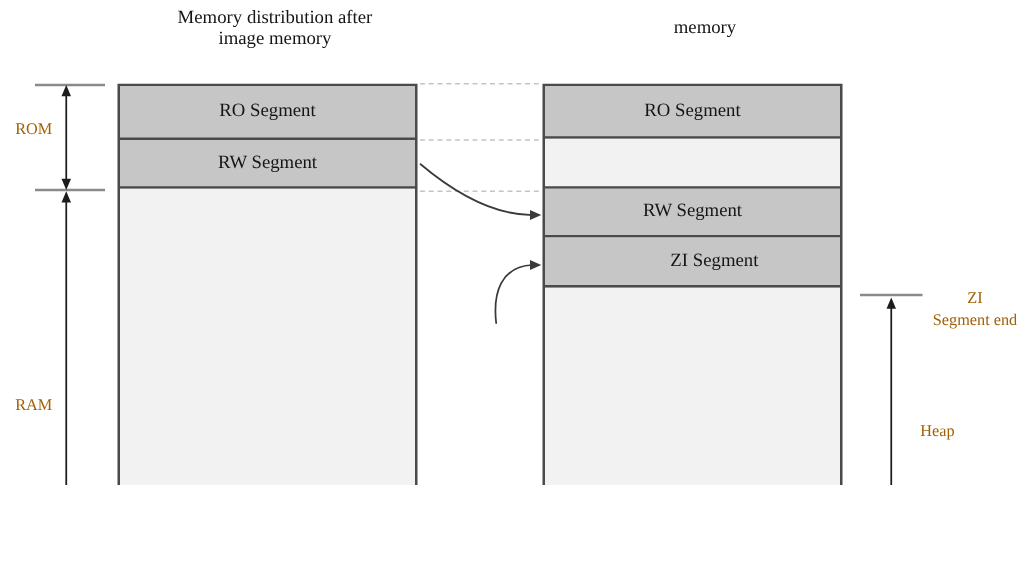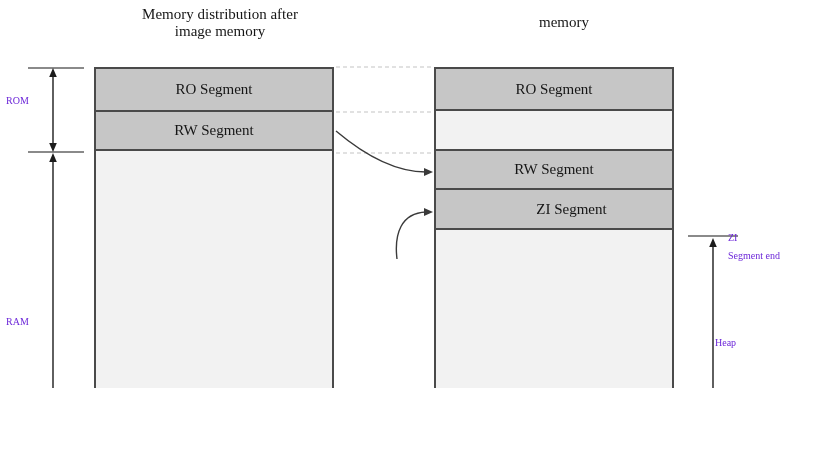--- a/index.html
+++ b/index.html
@@ -11,21 +11,21 @@
     --dashed:#c4c4c4;
   }
   html,body{margin:0;padding:0;background:#fff;}
   #canvas{
     position:relative;width:829px;height:388px;background:#ffffff;
     font-family:"Liberation Serif","DejaVu Serif",serif;color:#111;overflow:hidden;
   }
   .abs{position:absolute;}
   #overlay{position:absolute;left:0;top:0;width:829px;height:464px;pointer-events:none;}
   .title{text-align:center;font-size:15px;line-height:17px;color:#151515;}
-  .side-label{font-size:10px;color:#6d28d9;}
+  .side-label{text-align:center;font-size:13px;color:#a16207;}
   .memory-box{box-sizing:border-box;border:2px solid var(--border);display:flex;flex-direction:column;background:var(--light-fill);}
   .seg{box-sizing:border-box;display:flex;align-items:center;justify-content:center;
        font-size:15px;color:#151515;border-bottom:2px solid var(--border);}
   .seg.dark{background:var(--segment-fill);}
   .seg.light{background:var(--light-fill);}
   .seg.fill{flex:1;border-bottom:none;}
   .heap-label-wrap{flex:1;border-bottom:none;align-items:flex-start;padding-top:88px;}
 </style>
 </head>
 <body>

